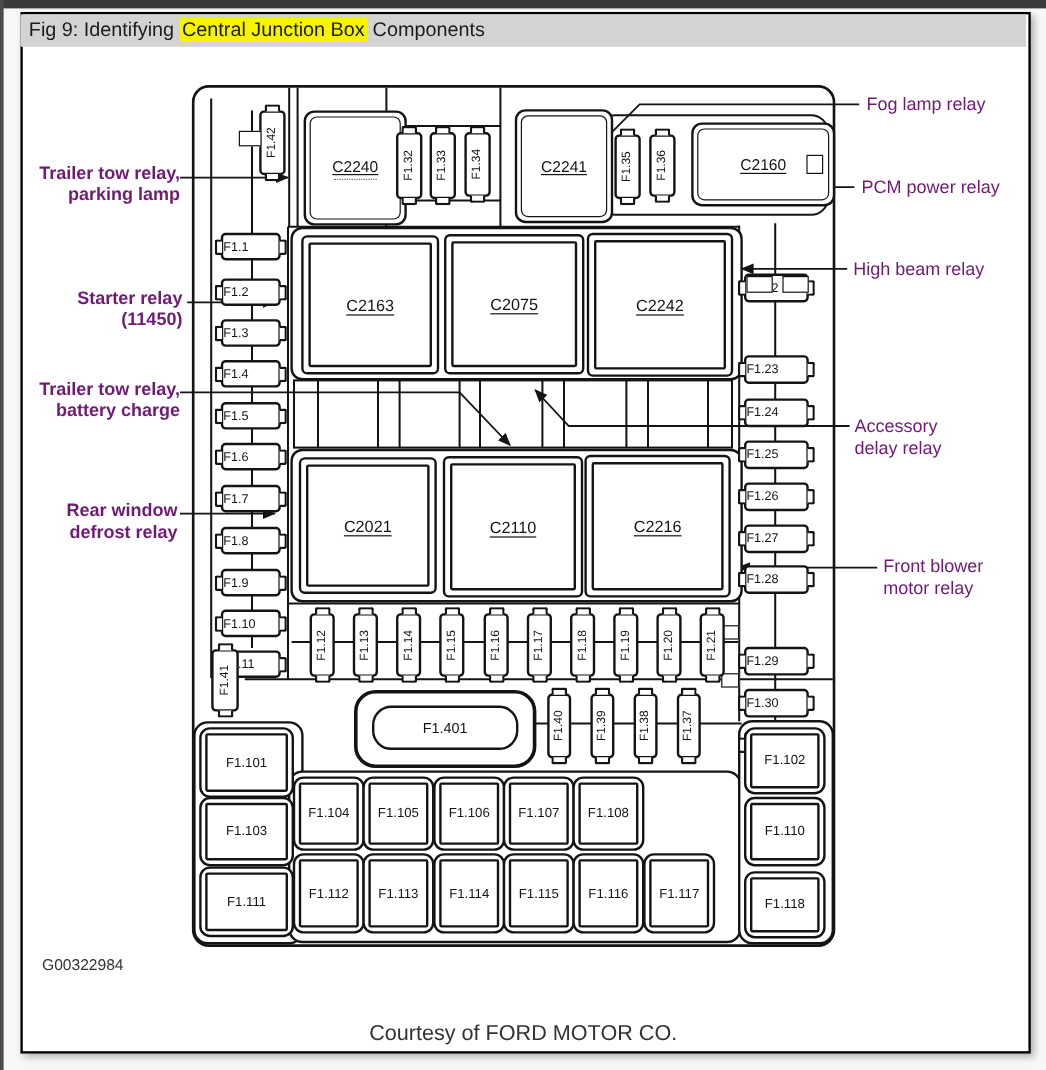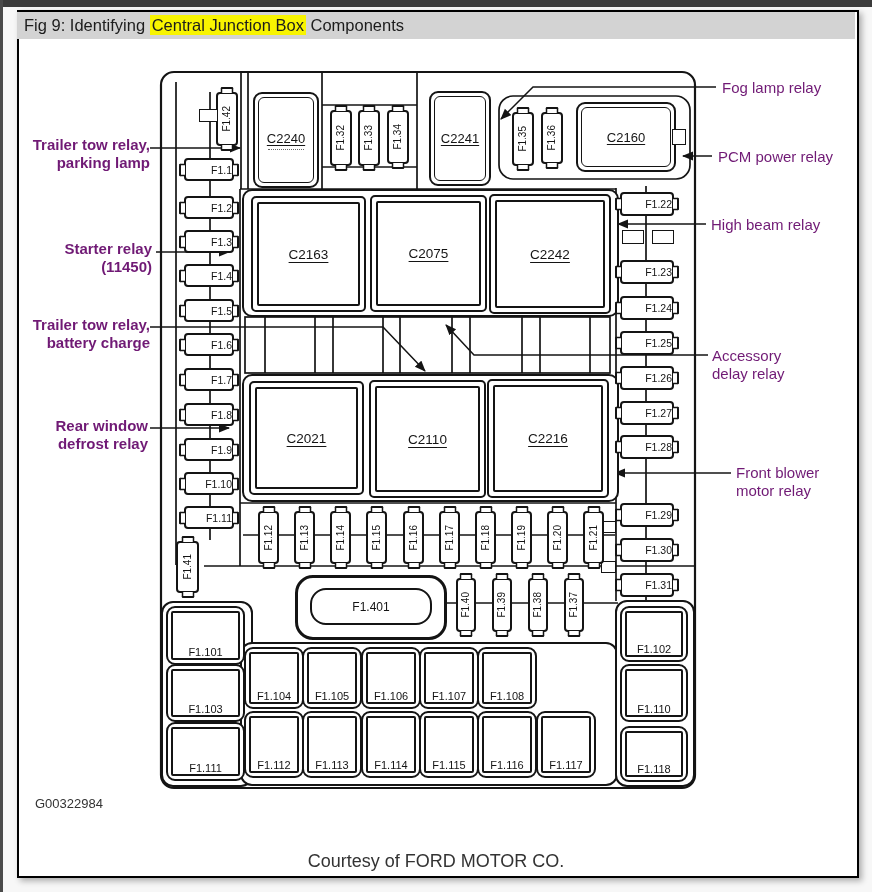--- a/index.html
+++ b/index.html
@@ -7,49 +7,49 @@
   .topbar{position:absolute;left:0;top:0;width:872px;height:7px;background:#3b3b3b;}
   .leftbar{position:absolute;left:0;top:0;width:3px;height:892px;background:#4a4a4a;}
   .frame{position:absolute;left:17px;top:10px;width:838px;height:864px;background:#ffffff;
          border:2px solid #000;box-shadow:3px 3px 6px rgba(0,0,0,.3);}
   .titlebar{position:absolute;left:17px;top:12px;width:838px;height:27px;background:#d3d3d3;
             line-height:27px;font-size:16.5px;padding-left:7px;box-sizing:border-box;white-space:pre;color:#1c1c1c;}
   .hl{background:#f8f400;padding:1px 2px;}
   svg.lines{position:absolute;left:0;top:0;width:872px;height:892px;pointer-events:none;}
   
   .fh{position:absolute;border:2px solid #141414;border-radius:4px;background:#fff;
-      display:flex;align-items:center;justify-content:flex-end;font-size:10.5px;z-index:3;}
+      display:flex;align-items:center;justify-content:flex-start;font-size:10.5px;z-index:3;margin-top:36px;}
   .fh::before,.fh::after{content:"";position:absolute;top:50%;transform:translateY(-50%);
       width:4px;height:9px;border:2px solid #141414;background:#fff;}
   .fh::before{left:-7px;border-right:none;border-radius:2px 0 0 2px;}
   .fh::after{right:-7px;border-left:none;border-radius:0 2px 2px 0;}
   
   .fv{position:absolute;border:2px solid #141414;border-radius:4px;background:#fff;
       display:flex;align-items:center;justify-content:center;z-index:3;}
   .fv span{writing-mode:vertical-rl;transform:rotate(180deg);font-size:10px;line-height:1;}
   .fv::before,.fv::after{content:"";position:absolute;left:50%;transform:translateX(-50%);
       width:9px;height:4px;border:2px solid #141414;background:#fff;}
   .fv::before{top:-7px;border-bottom:none;border-radius:2px 2px 0 0;}
   .fv::after{bottom:-7px;border-top:none;border-radius:0 0 2px 2px;}
   
-  .relay{position:absolute;border:2px solid #141414;border-radius:9px;background:#fff;z-index:3;}
+  .relay{position:absolute;border:2px solid #141414;border-radius:9px;background:#fff;z-index:3;padding-left:20px;}
   .relay .in{position:absolute;inset:3px;border:1.5px solid #141414;border-radius:6px;
       display:flex;flex-direction:column;align-items:center;justify-content:center;font-size:13px;}
   .relay .in span{text-decoration:underline;text-underline-offset:2px;}
   .relay.fineprint .in::after{content:"";width:36px;border-bottom:1px dotted #666;margin-top:3px;}
   .rowbox{position:absolute;border:2.5px solid #141414;border-radius:10px;background:#fff;z-index:2;}
   .brelay{position:absolute;border:2px solid #141414;border-radius:5px;background:#fff;z-index:3;}
   .brelay .in{position:absolute;inset:4px;border:2px solid #141414;border-radius:2px;
       display:flex;align-items:center;justify-content:center;font-size:13.5px;}
   .brelay .in span{text-decoration:underline;text-underline-offset:3px;}
   
   .groupbox{position:absolute;border:2.5px solid #141414;border-radius:12px;background:#fff;z-index:2;}
   .maxi{position:absolute;border:2px solid #141414;border-radius:9px;background:#fff;z-index:3;}
   .maxi .in{position:absolute;inset:3px;border:2px solid #141414;border-radius:2px;
-      display:flex;align-items:flex-end;justify-content:center;font-size:11px;}
+      display:flex;align-items:center;justify-content:center;font-size:11px;}
   
   .f401box{position:absolute;border:3px solid #141414;border-radius:18px;background:#fff;z-index:3;}
   .f401{position:absolute;border:2px solid #141414;border-radius:16px;background:#fff;z-index:4;
         display:flex;align-items:center;justify-content:center;font-size:12px;}
   .tabrect{position:absolute;border:1.5px solid #141414;background:#fff;z-index:3;}
   
   .co{position:absolute;font-size:15px;line-height:17.5px;color:#701a75;z-index:5;}
   .co.r{text-align:right;font-weight:bold;}
   .docid{position:absolute;font-size:13px;color:#333;z-index:5;}
   .courtesy{position:absolute;font-size:18px;color:#333;z-index:5;width:872px;text-align:center;}

